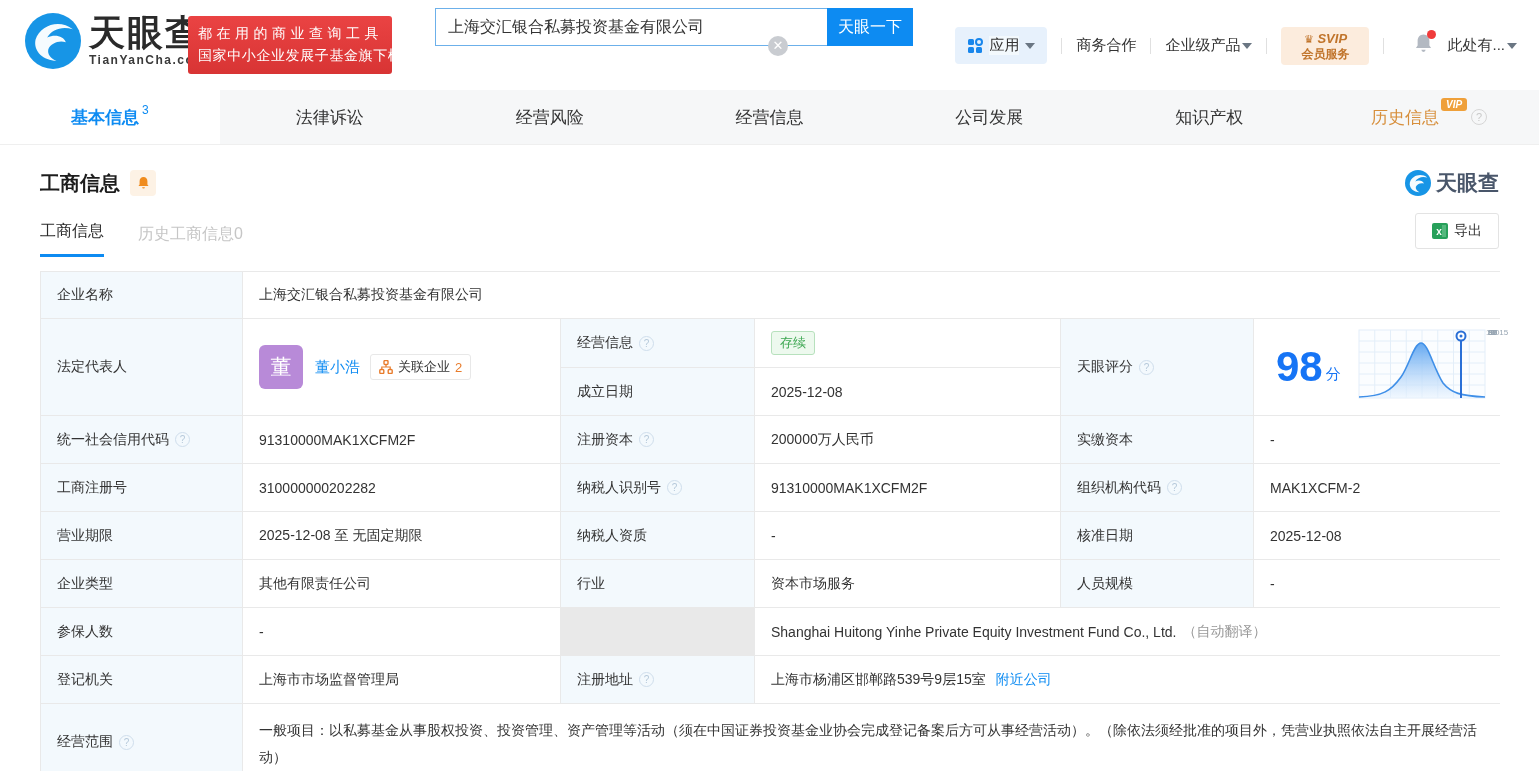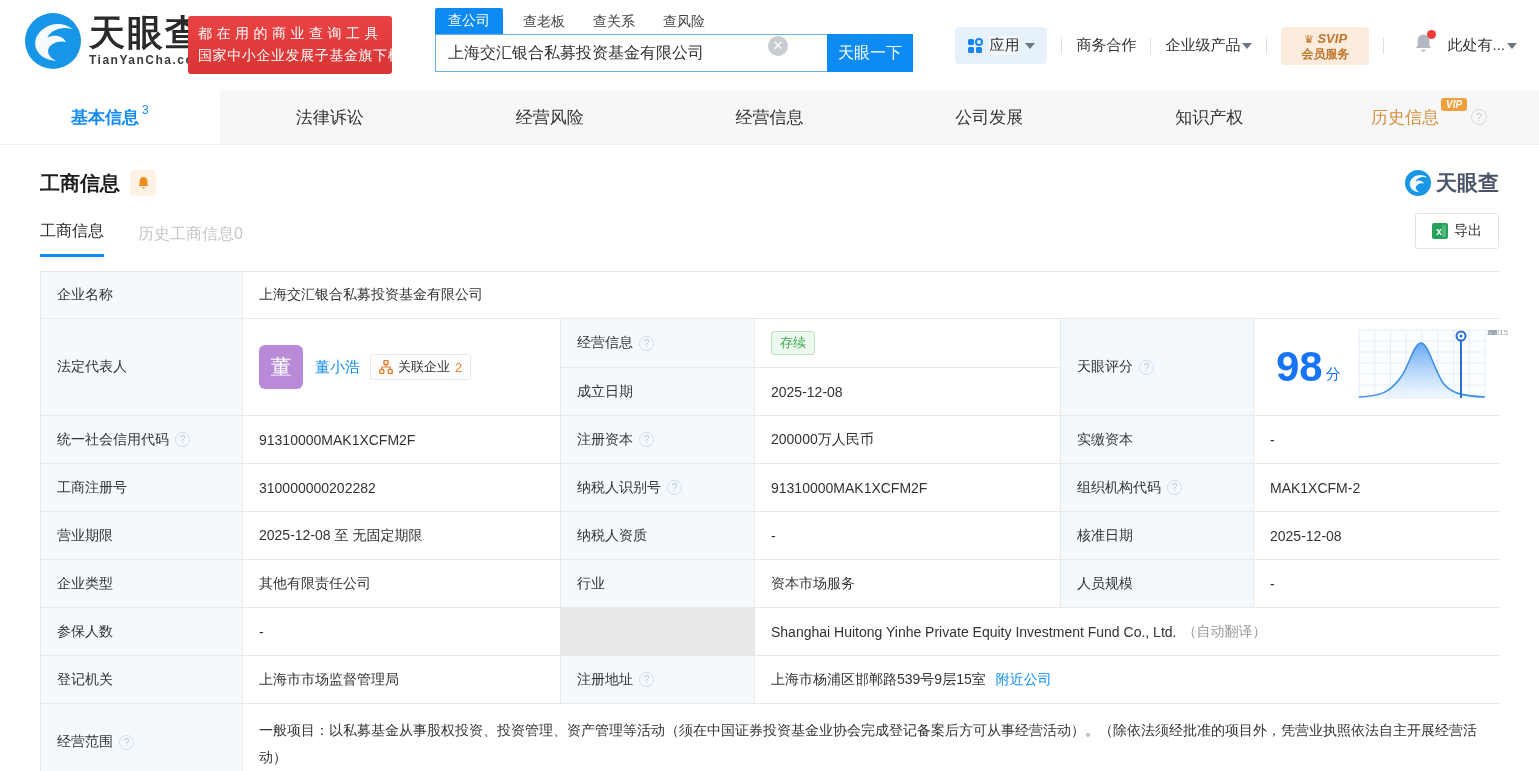--- a/index.html
+++ b/index.html
@@ -109,26 +109,20 @@
       <div class="logo-domain">TianYanCha.com</div>
     </div>
   </div>
 
   <div class="banner">
     <div class="banner-l1">都在用的商业查询工具</div>
     <div class="banner-l2">国家中小企业发展子基金旗下机构</div>
   </div>
 
   <div class="search-wrap">
-    <div class="search-tabs">
-      <span class="stab active">查公司</span>
-      <span class="stab">查老板</span>
-      <span class="stab">查关系</span>
-      <span class="stab">查风险</span>
-    </div>
     <div class="search-bar">
       <input class="search-input" value="上海交汇银合私募投资基金有限公司" style="">
       <button class="search-btn">天眼一下</button>
     </div>
   </div>
   <span class="clear-ic">✕</span>
 
   <div class="hdr-right">
     <div class="apps-pill">
       <svg width="16" height="16" viewBox="0 0 16 16">

